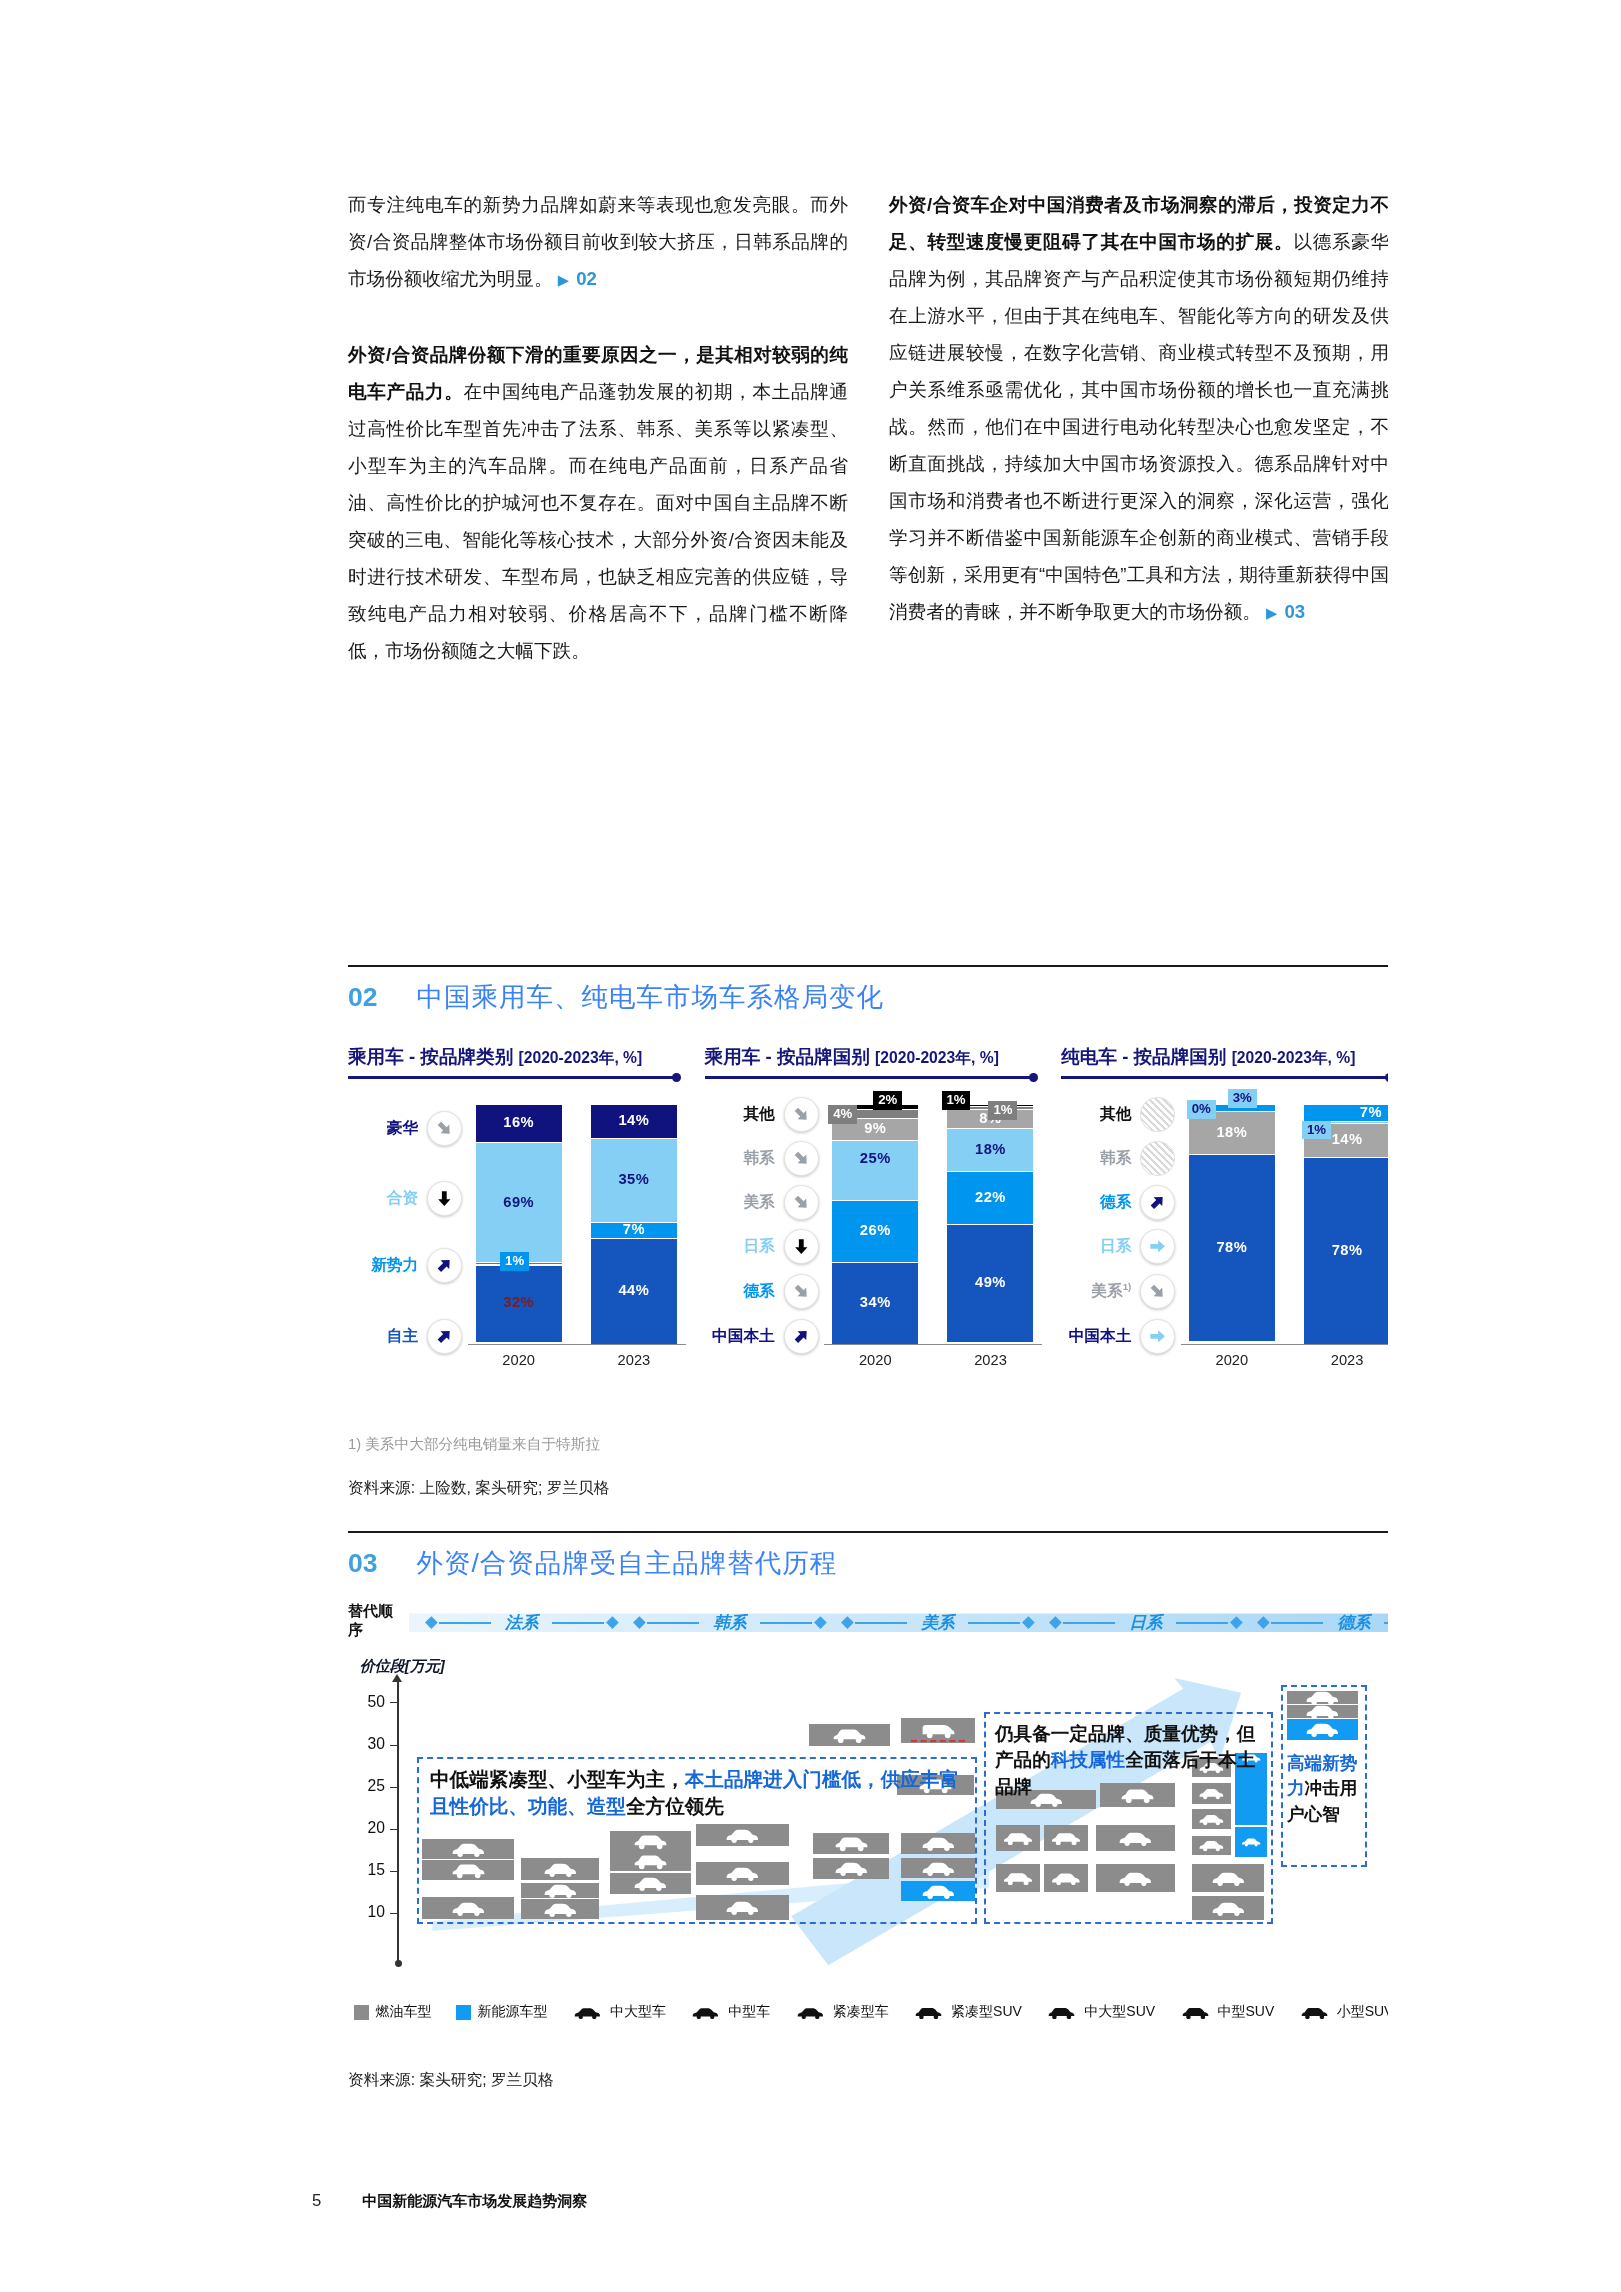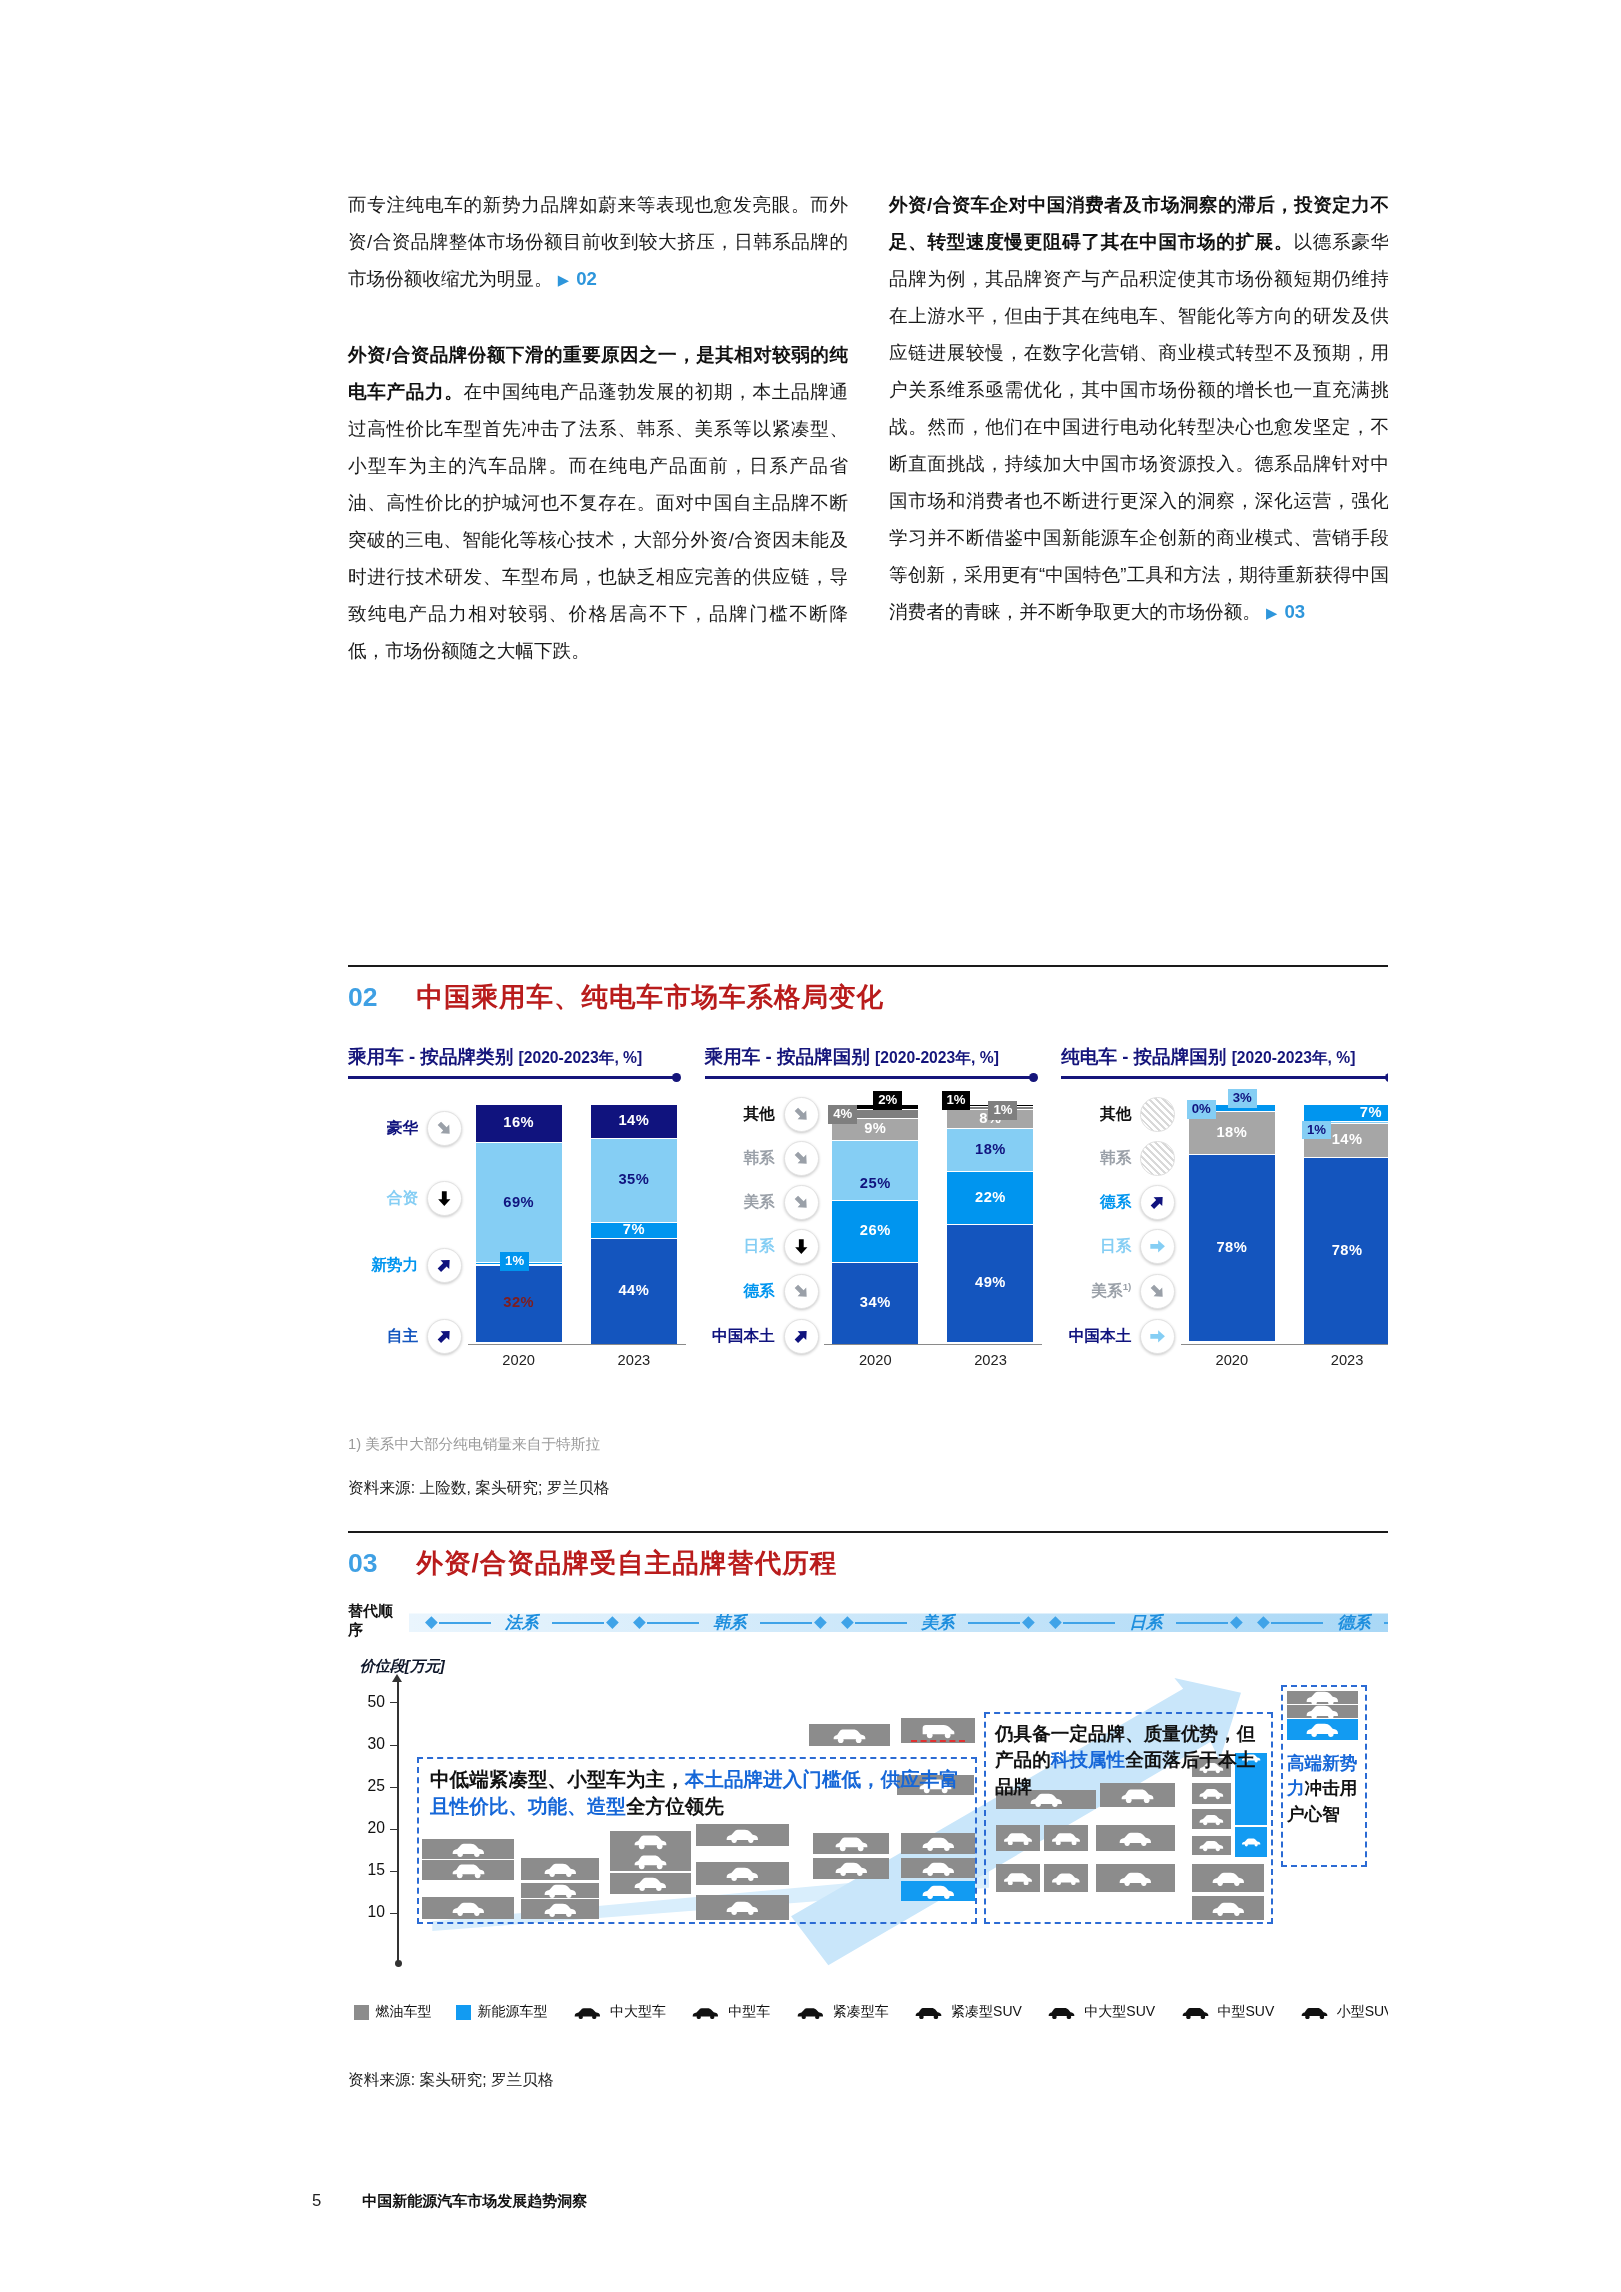--- a/index.html
+++ b/index.html
@@ -12,21 +12,21 @@
   .para b{font-weight:bold;color:#111;}
   .plink{color:#2E96DB;font-weight:bold;white-space:nowrap;cursor:pointer;}
   .plink .tri{font-size:14.7px;letter-spacing:2px;}
   
   .sec{position:absolute;left:348px;}
   #sec02{top:965px;width:1059px;}
   #sec03{top:1531px;width:1191px;}
   .rule{width:1041px;border-top:2px solid #1a1a1a;}
   .sec-head{display:flex;gap:39px;align-items:baseline;margin-top:11.8px;}
   .sec-num{color:#3FA0E4;font-size:26.5px;font-weight:bold;}
-  .sec-title{font-size:26.5px;font-weight:bold;color:#b91c1c;letter-spacing:1px;}
+  .sec-title{font-size:26.5px;font-weight:normal;color:#3b82f6;letter-spacing:1px;}
   
   .charts{display:flex;gap:17.6px;margin-top:29px;}
   .chart{width:339px;}
   .subt{color:#15157B;font-weight:bold;font-size:18.6px;white-space:nowrap;}
   .subt-range{font-size:15.7px;}
   .subt-line{position:relative;height:2.9px;background:#15157B;margin-top:5.9px;width:331px;}
   .subt-line .dot{position:absolute;right:-2px;top:-2.9px;width:8.8px;height:8.8px;border-radius:50%;background:#15157B;}
   .chart-body{display:flex;margin-top:25.5px;height:296px;position:relative;}
   .lab-col{width:116px;position:relative;height:240px;flex:none;}
   .lab-row{position:absolute;right:2px;display:flex;align-items:center;gap:8.8px;height:33px;}
@@ -236,21 +236,21 @@
                 </div>
               </div>
             </div>
             <div class="bars-col">
               <div class="bar" style="left: 7.8px;">
                 <div class="seg" style="top: 0px; height: 4.8px; background: rgb(0, 0, 0);"></div>
                 <div class="seg" style="top: 4.8px; height: 9.6px; background: rgb(127, 127, 127);"></div>
                 <div class="seg" style="top: 14.4px; height: 21.6px; background: rgb(166, 166, 166);"></div>
                 <span class="seglab" style="top: 16.4px; color: rgb(255, 255, 255);">9%</span>
                 <div class="seg" style="top: 36px; height: 60px; background: rgb(133, 206, 244);"></div>
-                <span class="seglab" style="top: 71px; color: rgb(16, 19, 126);">25%</span>
+                <span class="seglab" style="top: 46px; color: rgb(16, 19, 126);">25%</span>
                 <div class="seg" style="top: 96px; height: 62px; background: rgb(0, 149, 239);"></div>
                 <span class="seglab" style="top: 118px; color: rgb(255, 255, 255);">26%</span>
                 <div class="seg" style="top: 158px; height: 82px; background: rgb(20, 85, 190);"></div>
                 <span class="seglab" style="top: 190px; color: rgb(255, 255, 255);">34%</span>
                 <div class="chip" style="left: 41px; top: -12.7px; background: rgb(0, 0, 0); color: rgb(255, 255, 255);">2%</div>
                 <div class="chip" style="left: -3.9px; top: 1px; background: rgb(127, 127, 127); color: rgb(255, 255, 255);">4%</div>
               </div>
               <div class="year" style="left: 7.8px;">2020</div>
               <div class="bar" style="left: 123px;">
                 <div class="seg" style="top: 0px; height: 2.4px; background: rgb(0, 0, 0);"></div>

